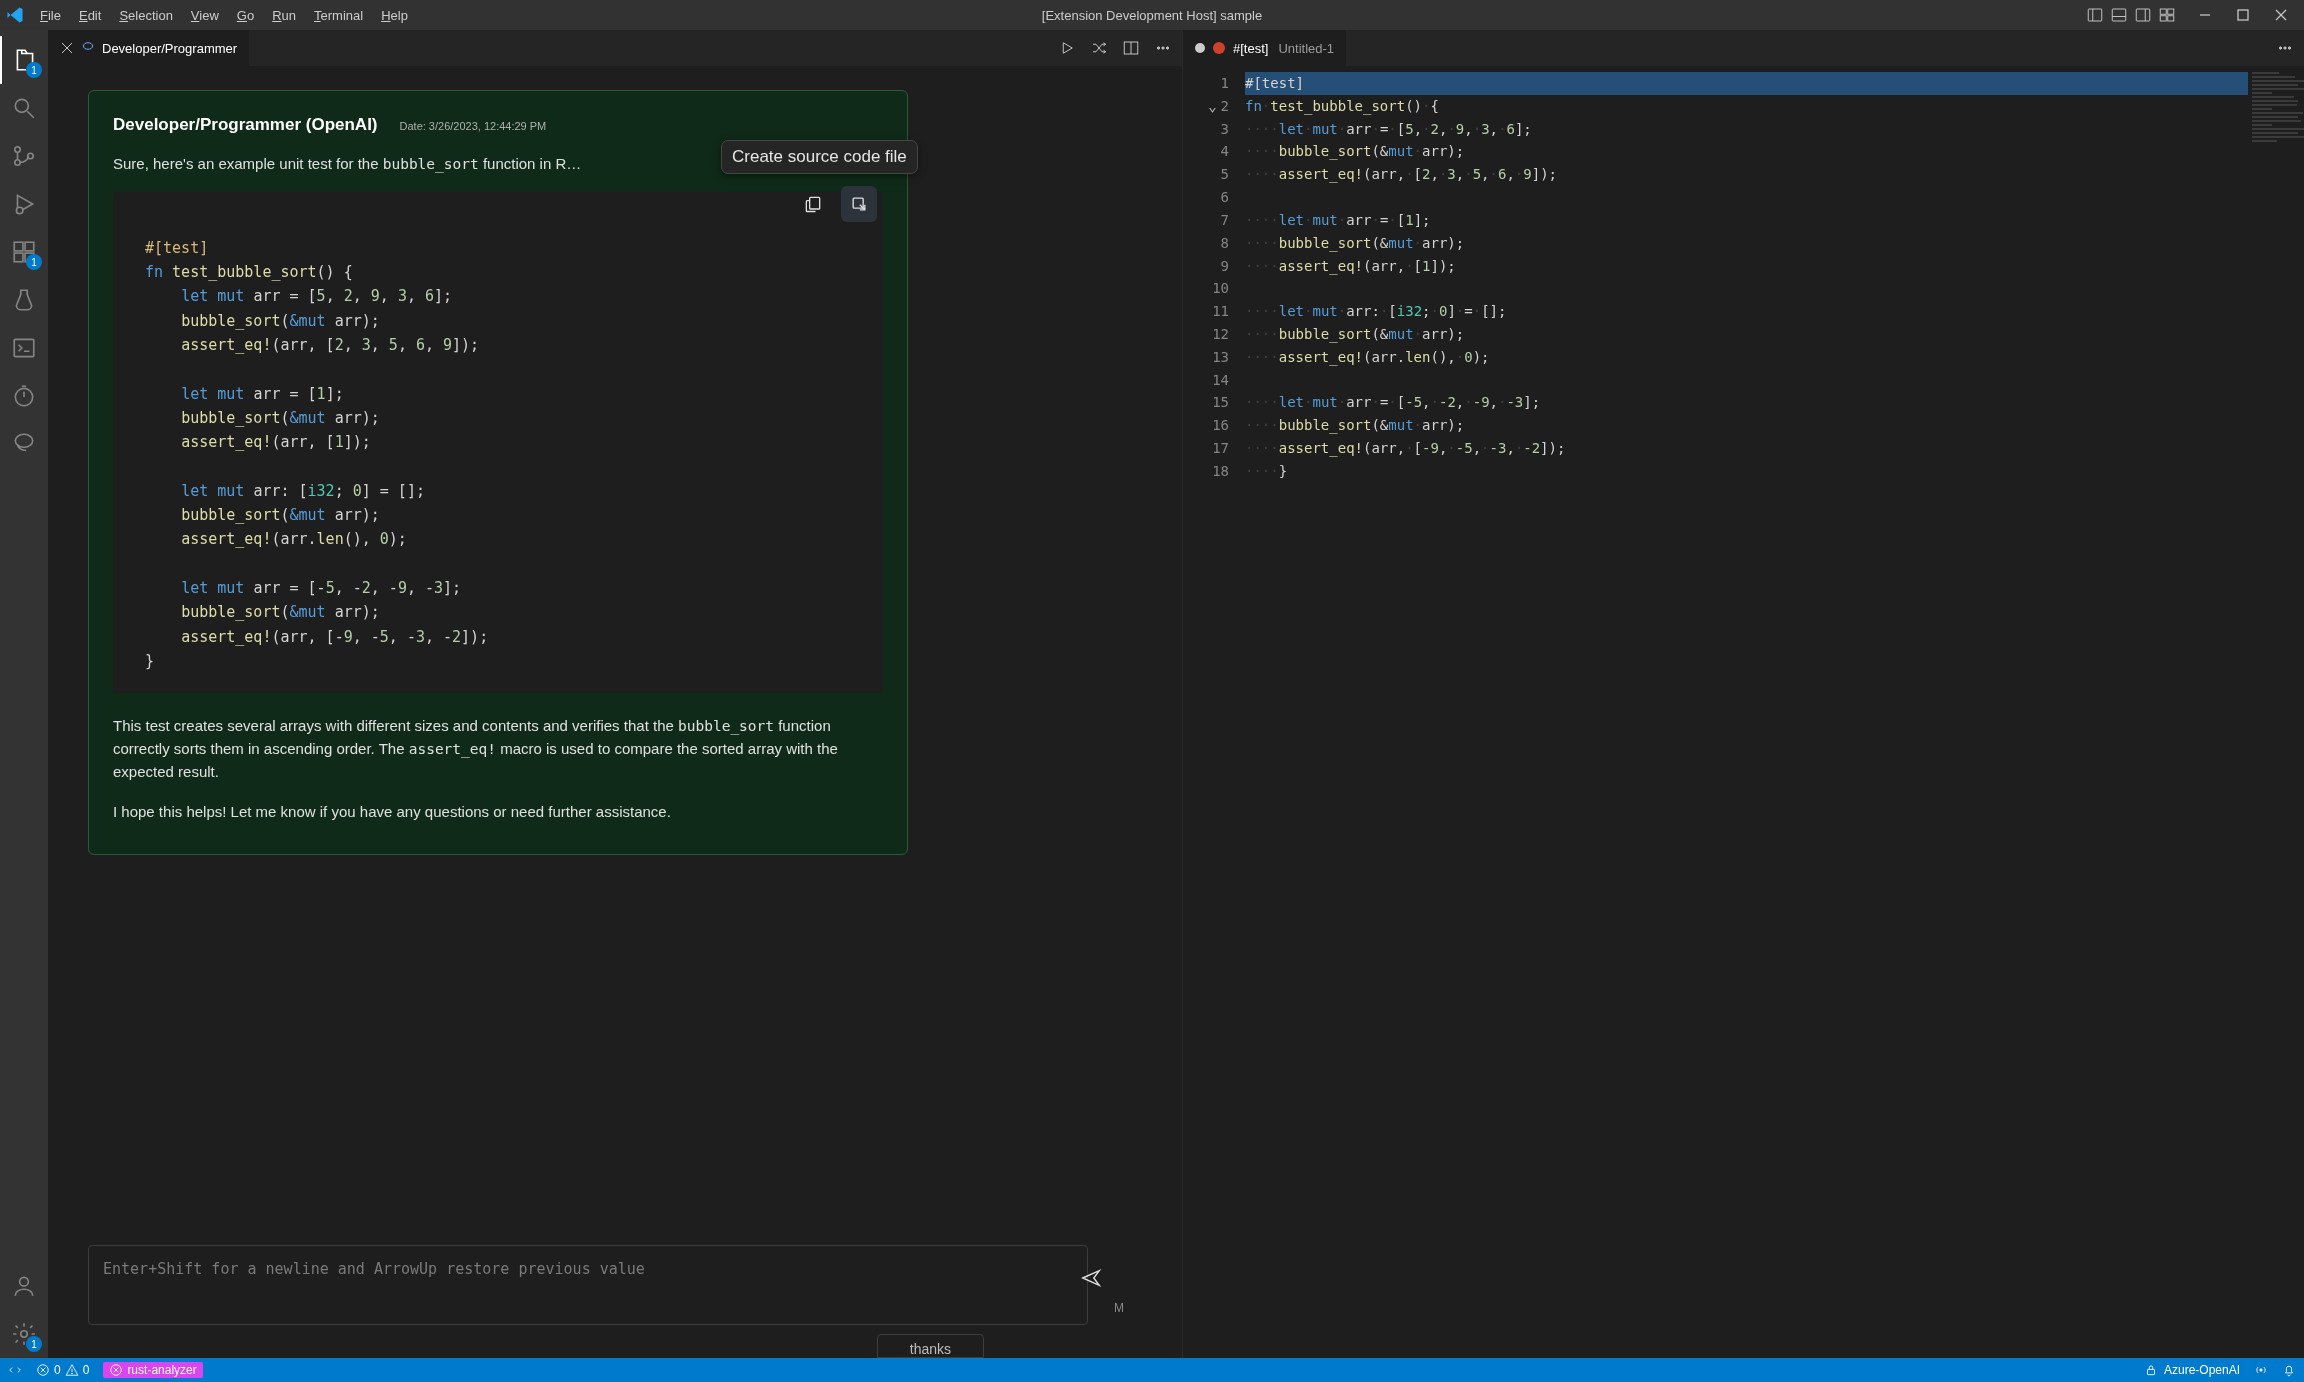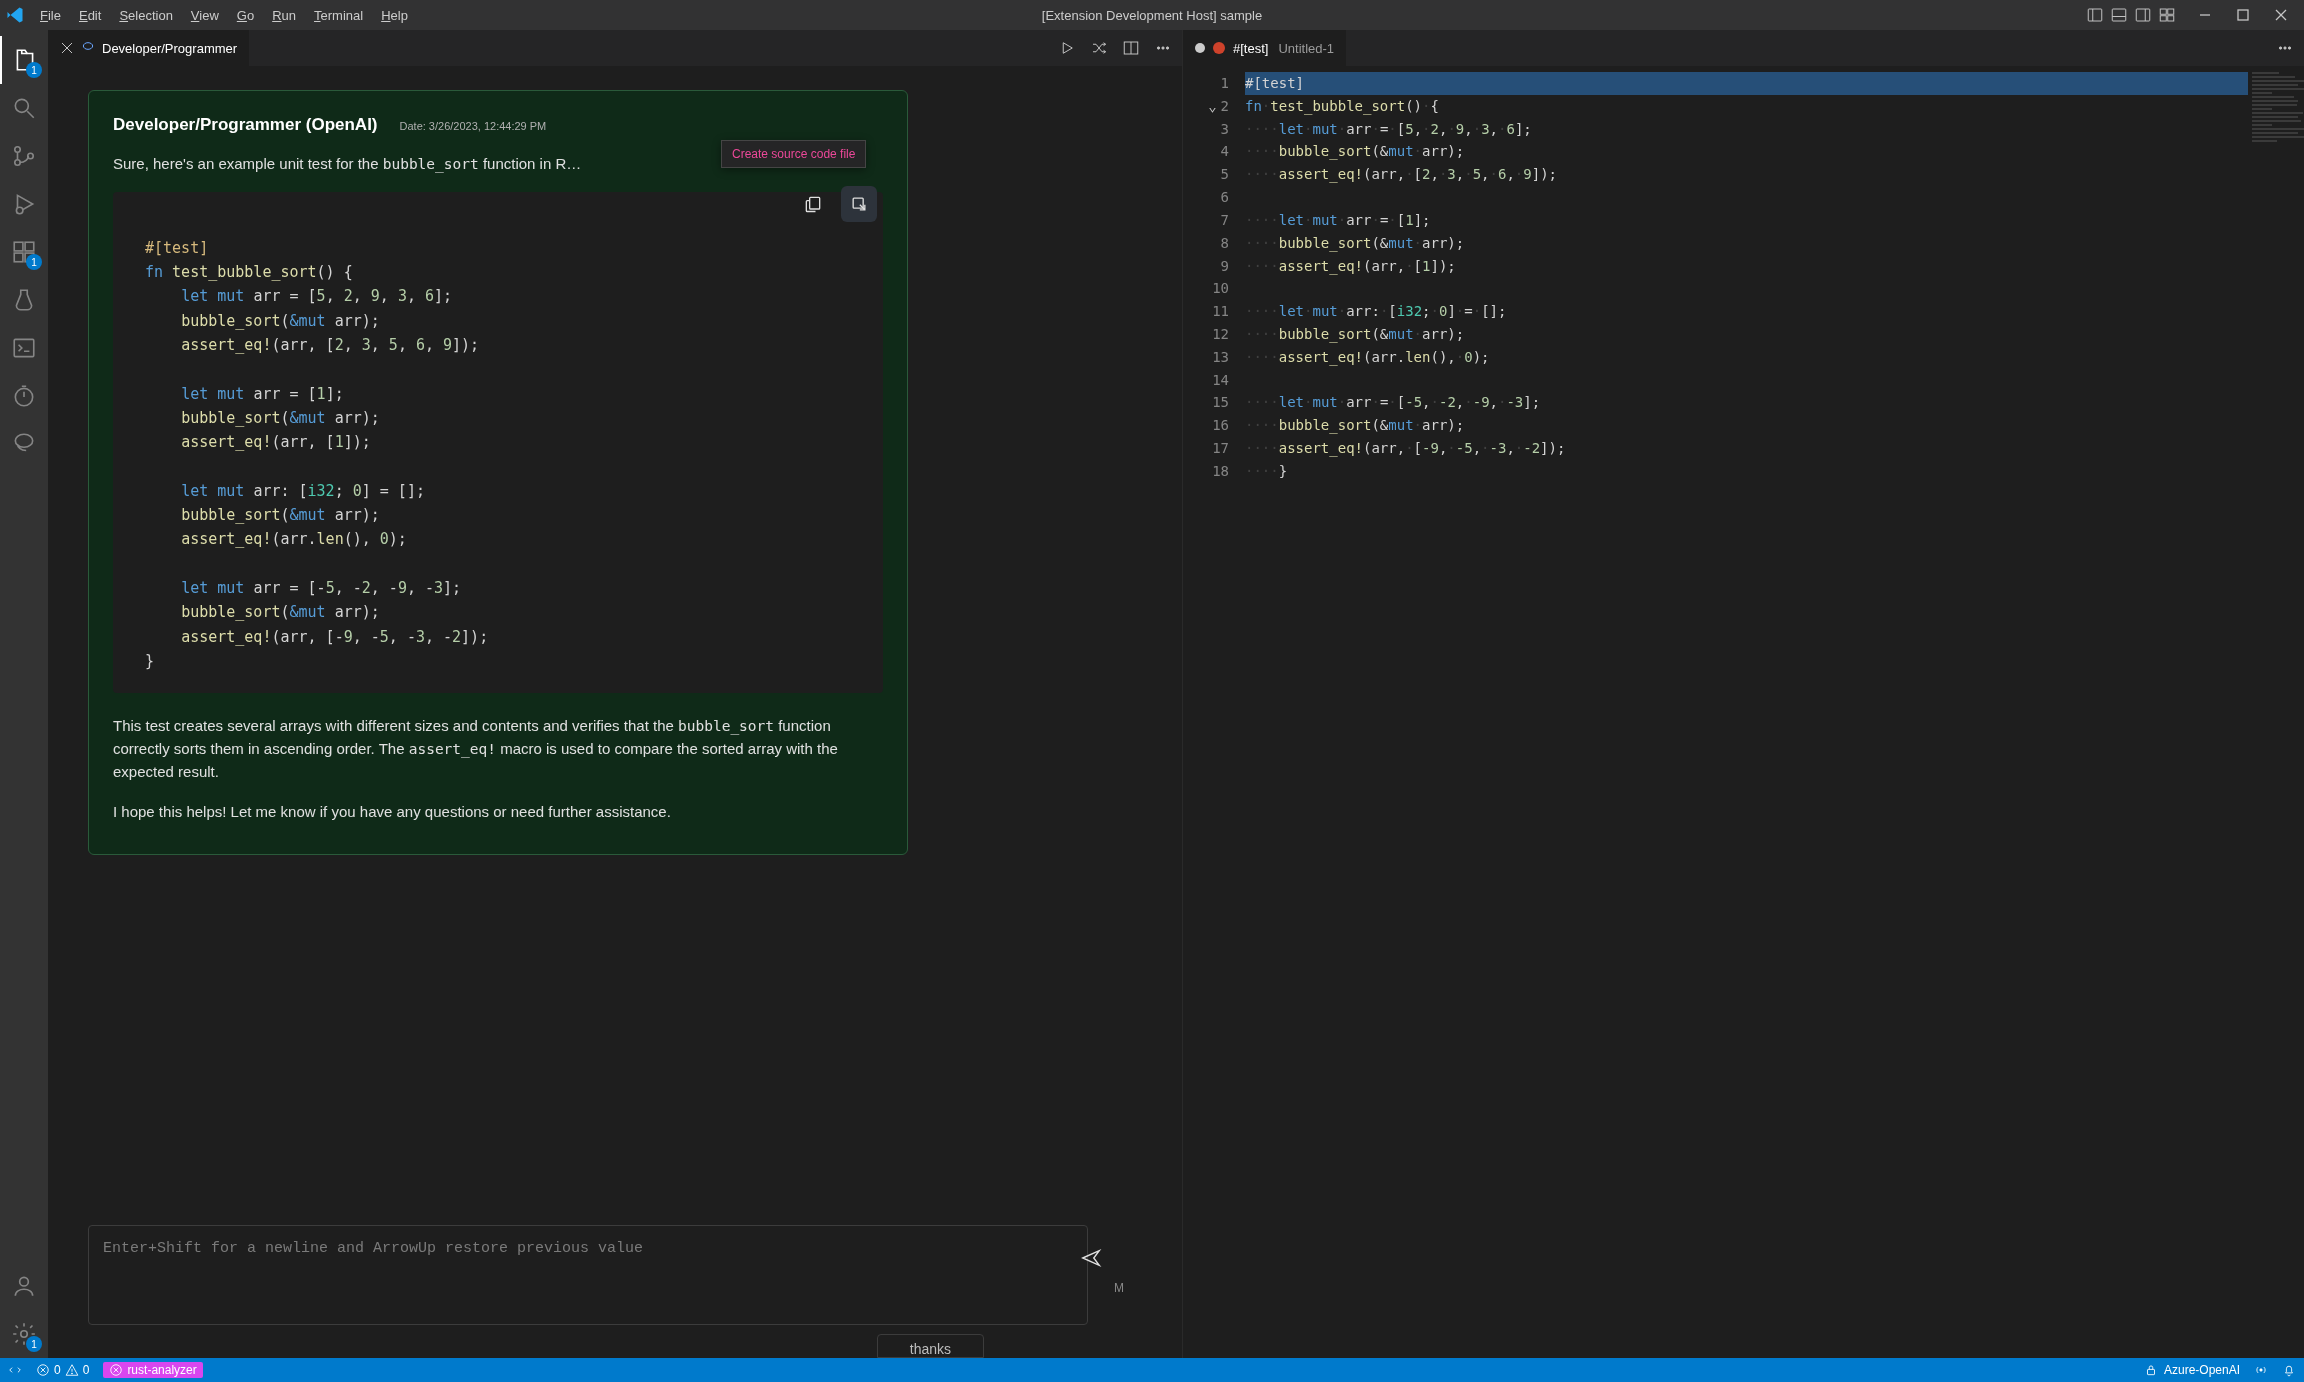--- a/index.html
+++ b/index.html
@@ -81,38 +81,38 @@
 .code-wrap { margin: 16px 0 22px 0; position: relative; }
 .code-toolbar { position: absolute; top: -6px; right: 6px; display: flex; gap: 10px; z-index: 2; }
 .tool-btn {
   width: 36px; height: 36px; border-radius: 6px; display: flex; align-items: center; justify-content: center;
   background: transparent;
 }
 .tool-btn.primary { background: #2d333b; }
 .tool-btn svg { width: 20px; height: 20px; stroke: #e0e0e0; fill: none; stroke-width: 1.6; }
 .tooltip {
   position: absolute; top: -52px; left: 608px; background: #252526; border: 1px solid #454545;
-  color: #ec4899; font-size: 12px; padding: 6px 10px; border-radius: 0; white-space: nowrap;
+  color: #e5e5e5; font-size: 17px; padding: 6px 10px; border-radius: 7px; white-space: nowrap;
   box-shadow: 0 2px 8px rgba(0,0,0,.4);
 }
 .code-block {
   background: #1e1e1e; border-radius: 4px; padding: 44px 20px 20px 32px;
   font-family: "Consolas", monospace; font-size: 15px; line-height: 1.62;
   white-space: pre; color: #d4d4d4; overflow: auto;
 }
 .c-attr { color: #d7ba7d; }
 .c-kw { color: #569cd6; }
 .c-fn { color: #dcdcaa; }
 .c-num { color: #b5cea8; }
 .c-ty { color: #4ec9b0; }
 .chat-input-wrap { position: relative; padding: 0 40px 30px 40px; }
 .chat-input {
-  width: 100%; max-width: 1000px; height: 100px; border: 1px solid #3c3c3c; border-radius: 4px;
+  width: 100%; max-width: 1000px; height: 80px; border: 1px solid #3c3c3c; border-radius: 4px;
   background: #1e1e1e; color: #cccccc; padding: 14px 50px 14px 14px; font-size: 15px;
-  resize: none; outline: none; font-family: Liberation Mono, monospace;
+  resize: none; outline: none;
 }
 .chat-input::placeholder { color: #7a7a7a; }
 .send-btn { position: absolute; right: 80px; top: 22px; }
 .send-btn svg { width: 22px; height: 22px; stroke: #e0e0e0; fill: none; stroke-width: 1.5; }
 .thanks-float { position: absolute; right: 198px; bottom: 0px; background: #1e1e1e; border: 1px solid #3c3c3c; border-top-left-radius: 4px; border-top-right-radius: 4px; padding: 6px 32px 0 32px; color: #bdbdbd; font-size: 14px; }
 .editor-area { flex: 1; display: flex; min-height: 0; }
 .gutter {
   width: 62px; background: #1e1e1e; text-align: right; padding: 6px 16px 0 0;
   color: #858585; font-family: "Consolas", monospace; font-size: 14px; line-height: 1.63;
 }

